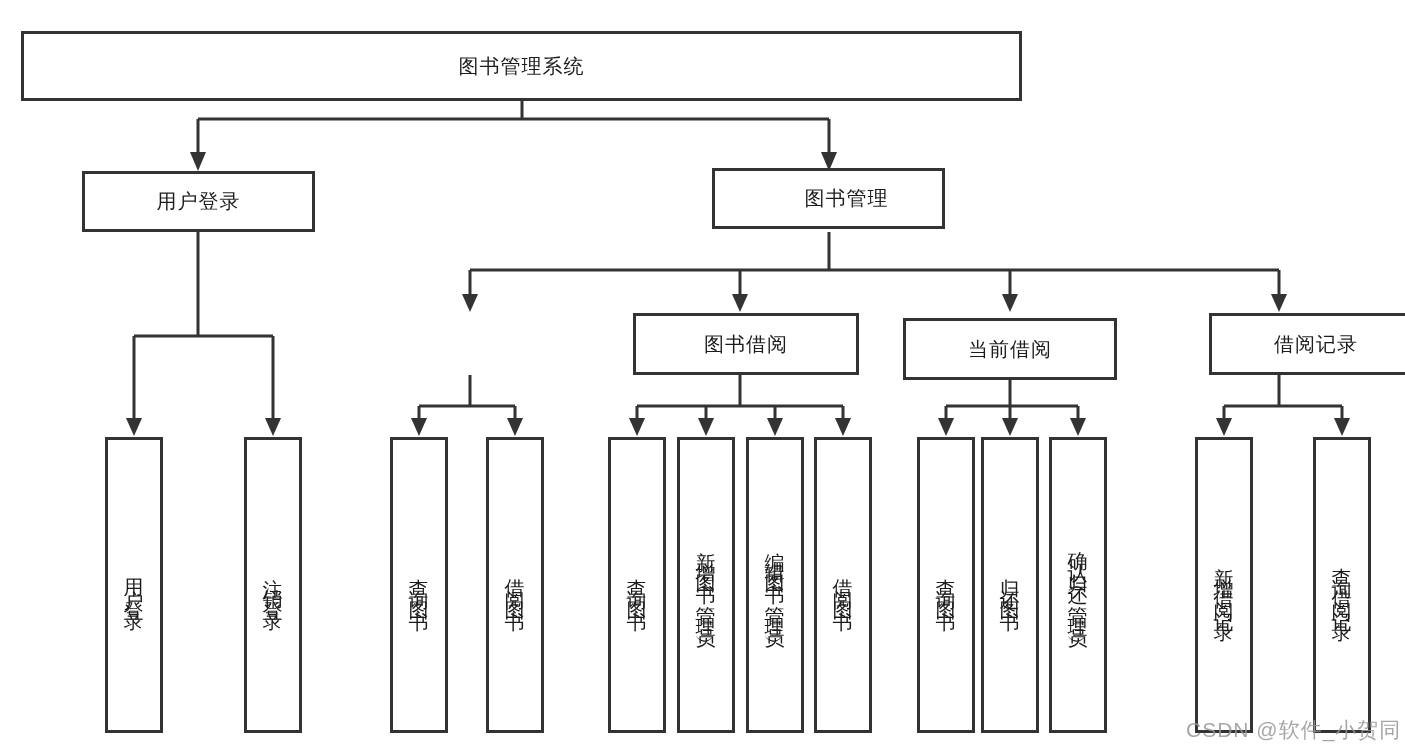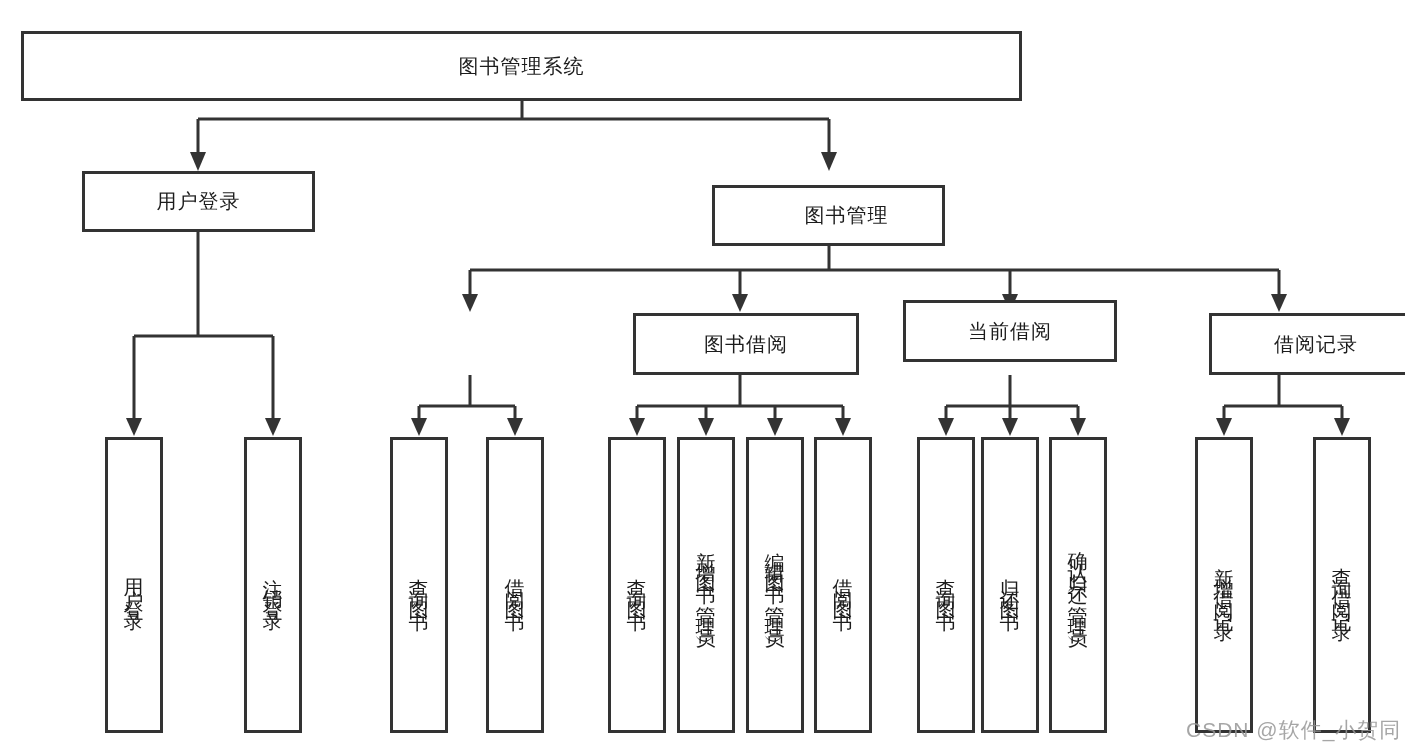--- a/index.html
+++ b/index.html
@@ -95,24 +95,24 @@
     <g>
       <path d="M1279 375 V406 M1224 406 H1342 M1224 406 V419 M1342 406 V419"></path>
       <polygon points="1216,418 1232,418 1224,436"></polygon>
       <polygon points="1334,418 1350,418 1342,436"></polygon>
     </g>
   </svg>
 
   <div class="node" style="left:21px;top:14px;width:1001px;height:70px;margin-top:17px;">图书管理系统</div>
 
   <div class="node" style="left:82px;top:171px;width:233px;height:61px;">用户登录</div>
-  <div class="node" style="left:712px;top:185px;width:233px;height:61px;padding-left:36px;">图书管理</div>
+  <div class="node" style="left:712px;top:168px;width:233px;height:61px;padding-left:36px;">图书管理</div>
 
   <div class="node" style="left:633px;top:313px;width:226px;height:62px;">图书借阅</div>
-  <div class="node" style="left:903px;top:300px;width:214px;height:62px;">当前借阅</div>
+  <div class="node" style="left:903px;top:318px;width:214px;height:62px;">当前借阅</div>
   <div class="node" style="left:1172px;top:313px;width:214px;height:62px;margin-left:37px;">借阅记录</div>
 
   <div class="node v" style="left:105px;top:437px;width:58px;height:296px;">用户登录</div>
   <div class="node v" style="left:244px;top:437px;width:58px;height:296px;">注销登录</div>
 
   <div class="node v" style="left:390px;top:437px;width:58px;height:296px;">查询图书</div>
   <div class="node v" style="left:486px;top:437px;width:58px;height:296px;">借阅图书</div>
 
   <div class="node v" style="left:608px;top:437px;width:58px;height:296px;">查询图书</div>
   <div class="node v" style="left:677px;top:437px;width:58px;height:296px;">新增图书（管理员）</div>

